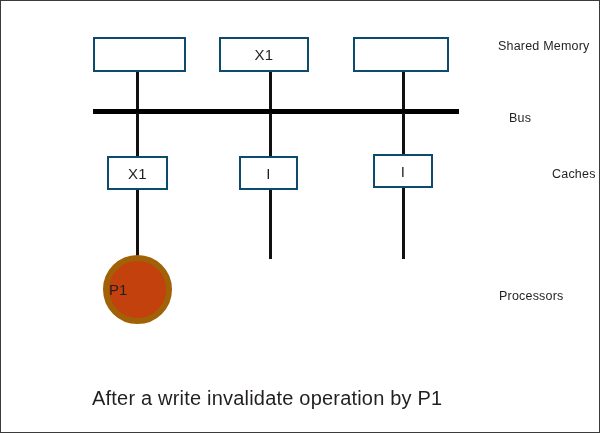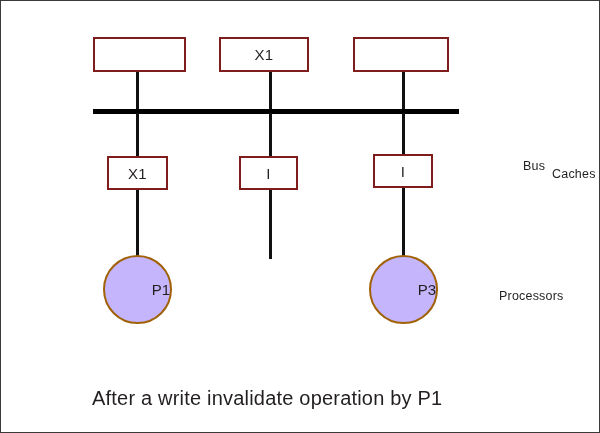--- a/index.html
+++ b/index.html
@@ -15,39 +15,39 @@
     border: 1px solid #3a3a3a;
     box-sizing: border-box;
     overflow: hidden;
     font-family: "Liberation Sans", sans-serif;
     color: #231f20;
   }
   .box {
     position: absolute;
     box-sizing: border-box;
     background: #ffffff;
-    border: 2px solid #7f1d1d;
+    border: 2px solid #0c4a6e;
     display: flex;
     align-items: center;
     justify-content: center;
     font-size: 15px;
     color: #231f20;
     letter-spacing: 0.3px;
   }
   .mem-box { height: 35px; }
   .cache-box { height: 34px; }
   .circle {
     position: absolute;
     box-sizing: border-box;
-    background: #c4b5fd;
-    border: 2px solid #a16207;
+    background: #c2410c;
+    border: 6px solid #a16207;
     border-radius: 50%;
     display: flex;
     align-items: center;
-    justify-content: flex-end;
+    justify-content: flex-start;
     font-size: 15px;
     color: #231f20;
   }
   .vline {
     position: absolute;
     width: 3px;
     background: #111111;
   }
   .bus {
     position: absolute;
@@ -104,23 +104,21 @@
     <span>I</span>
   </div>
 
   <div class="vline" style="left:135px; top:189px; height:69px;"></div>
   <div class="vline" style="left:268px; top:189px; height:69px;"></div>
   <div class="vline" style="left:401px; top:187px; height:71px;"></div>
 
   <div class="circle" style="left:102px; top:254px; width:69px; height:69px;">
     <span>P1</span>
   </div>
-  <div class="circle" style="left:368px; top:254px; width:69px; height:69px;">
-    <span>P3</span>
-  </div>
 
-  <div class="side-label" style="left:522px; top:110px;margin-top:48px;">Bus</div>
+  <div class="side-label" style="left:497px; top:38px;">Shared Memory</div>
+  <div class="side-label" style="left:508px; top:110px;">Bus</div>
   <div class="side-label" style="left:505px; top:166px;margin-left:46px;">Caches</div>
   <div class="side-label" style="left:498px; top:288px;">Processors</div>
 
   <div class="caption" style="left:91px; top:386px;">After a write invalidate operation by P1</div>
 
 </div>
 
 </body></html>

